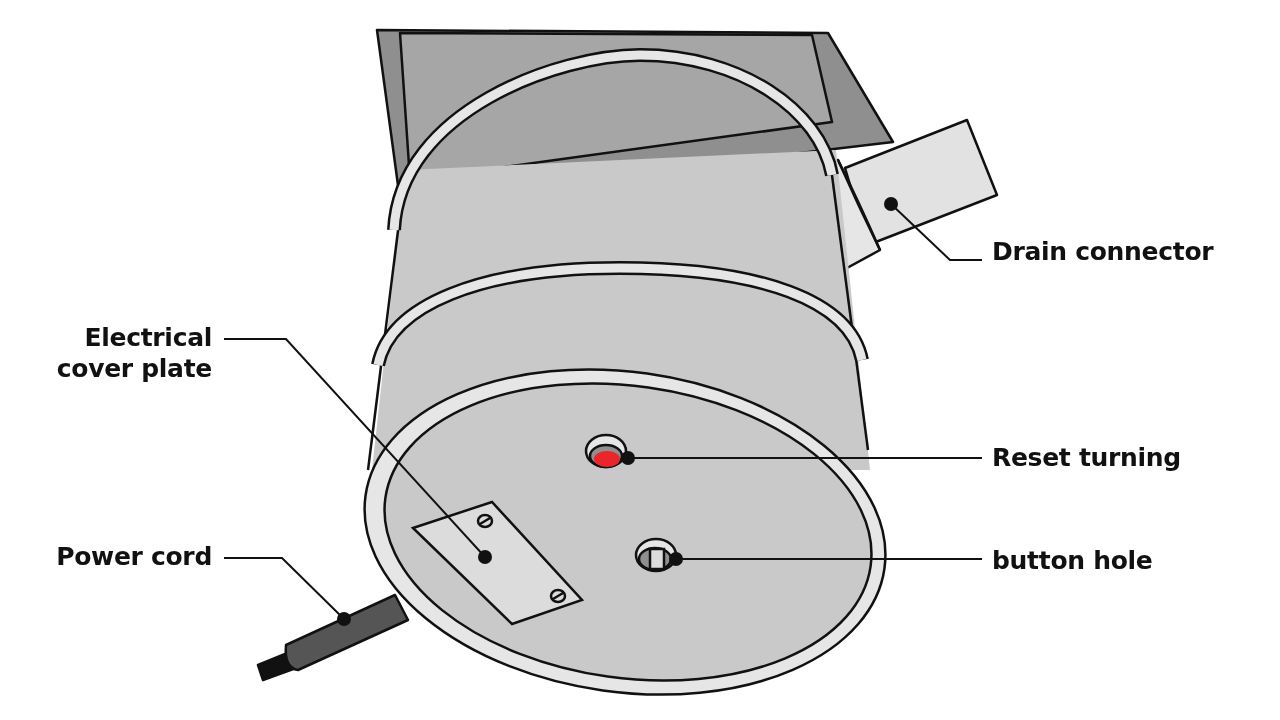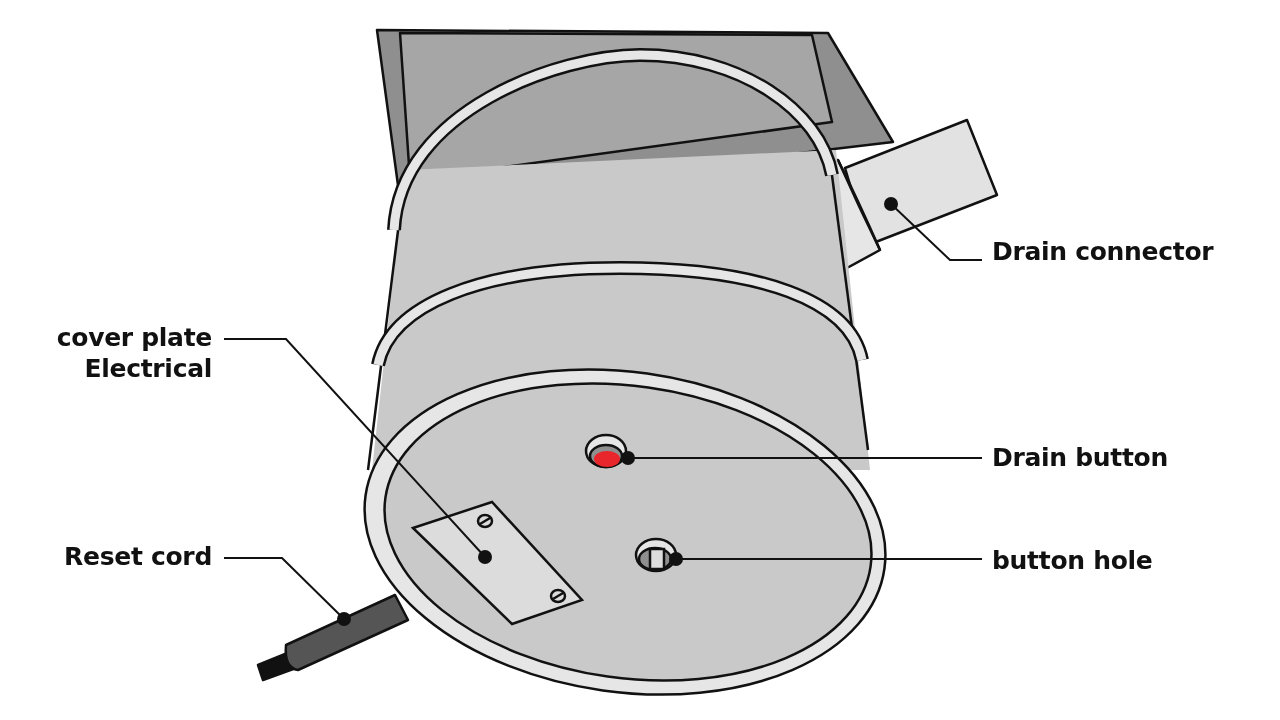--- a/index.html
+++ b/index.html
@@ -86,27 +86,27 @@
     <circle cx="344" cy="619" r="7"></circle>
     <circle cx="676" cy="559" r="7"></circle>
   </g>
 </svg>
 
 <div class="label" style="left:992px; top:236px;text-align:right;">
   <div>Drain connector</div>
 </div>
 
 <div class="label right" style="right:1068px; top:322px;">
+  <div>Electrical</div>
   <div>cover plate</div>
-  <div>Electrical</div>
 </div>
 
 <div class="label" style="left:992px; top:442px;">
-  <div>Drain button</div>
+  <div>Reset turning</div>
 </div>
 
 <div class="label right" style="right:1068px; top:541px;">
-  <div>Reset cord</div>
+  <div>Power cord</div>
 </div>
 
 <div class="label" style="left:992px; top:545px;">
   <div>button hole</div>
 </div>
 
 </body></html>

